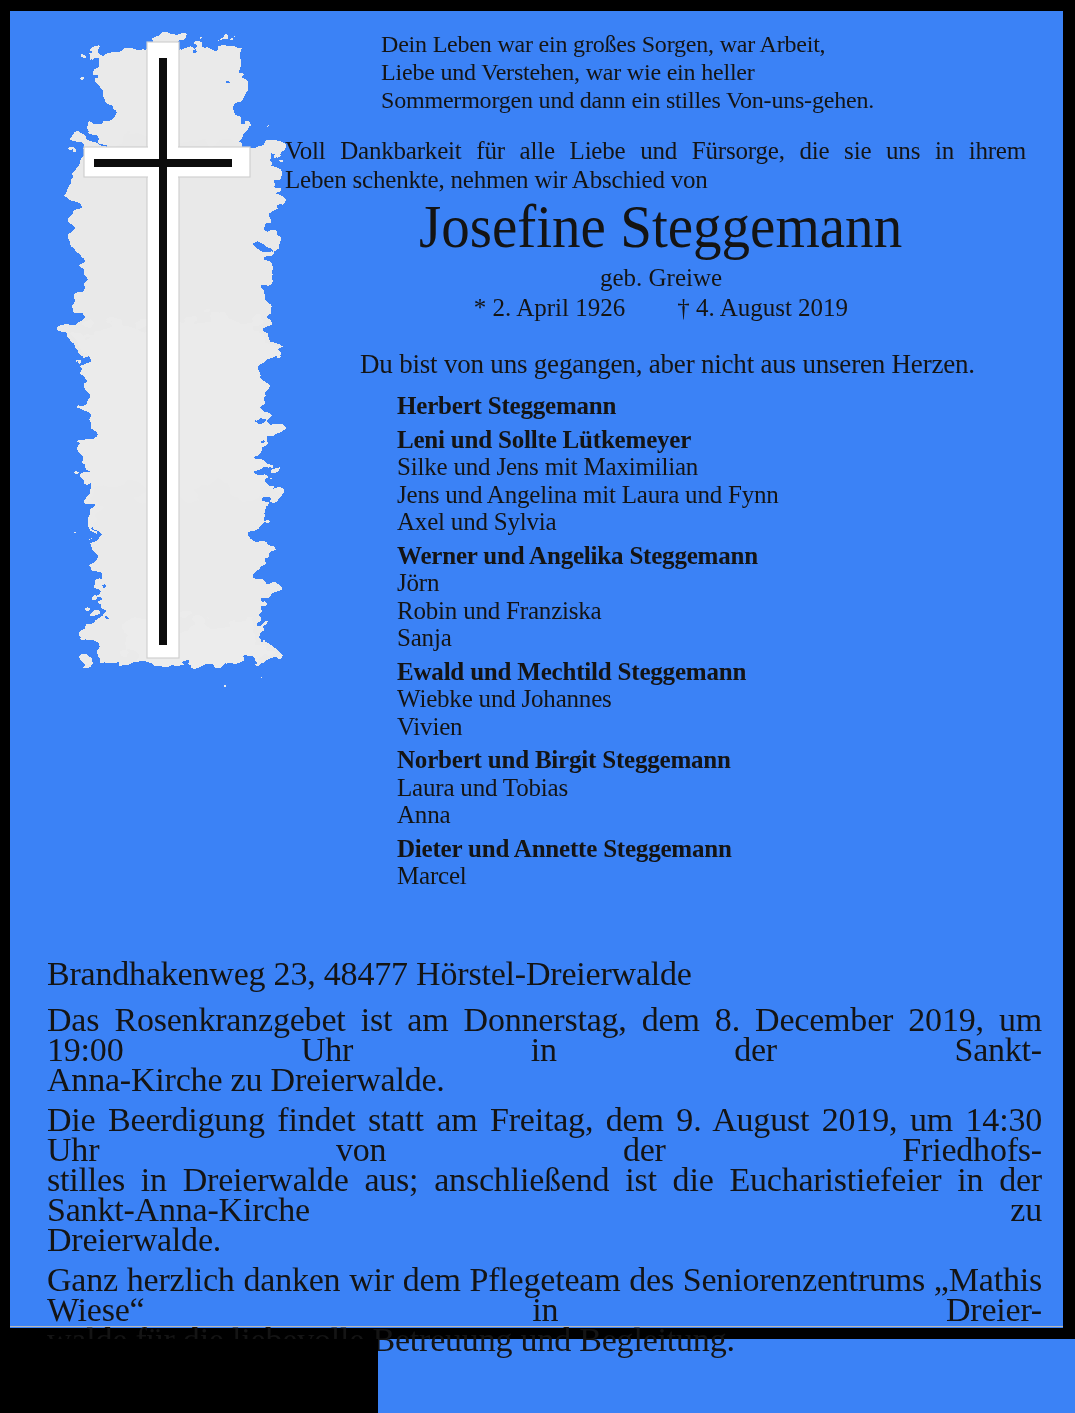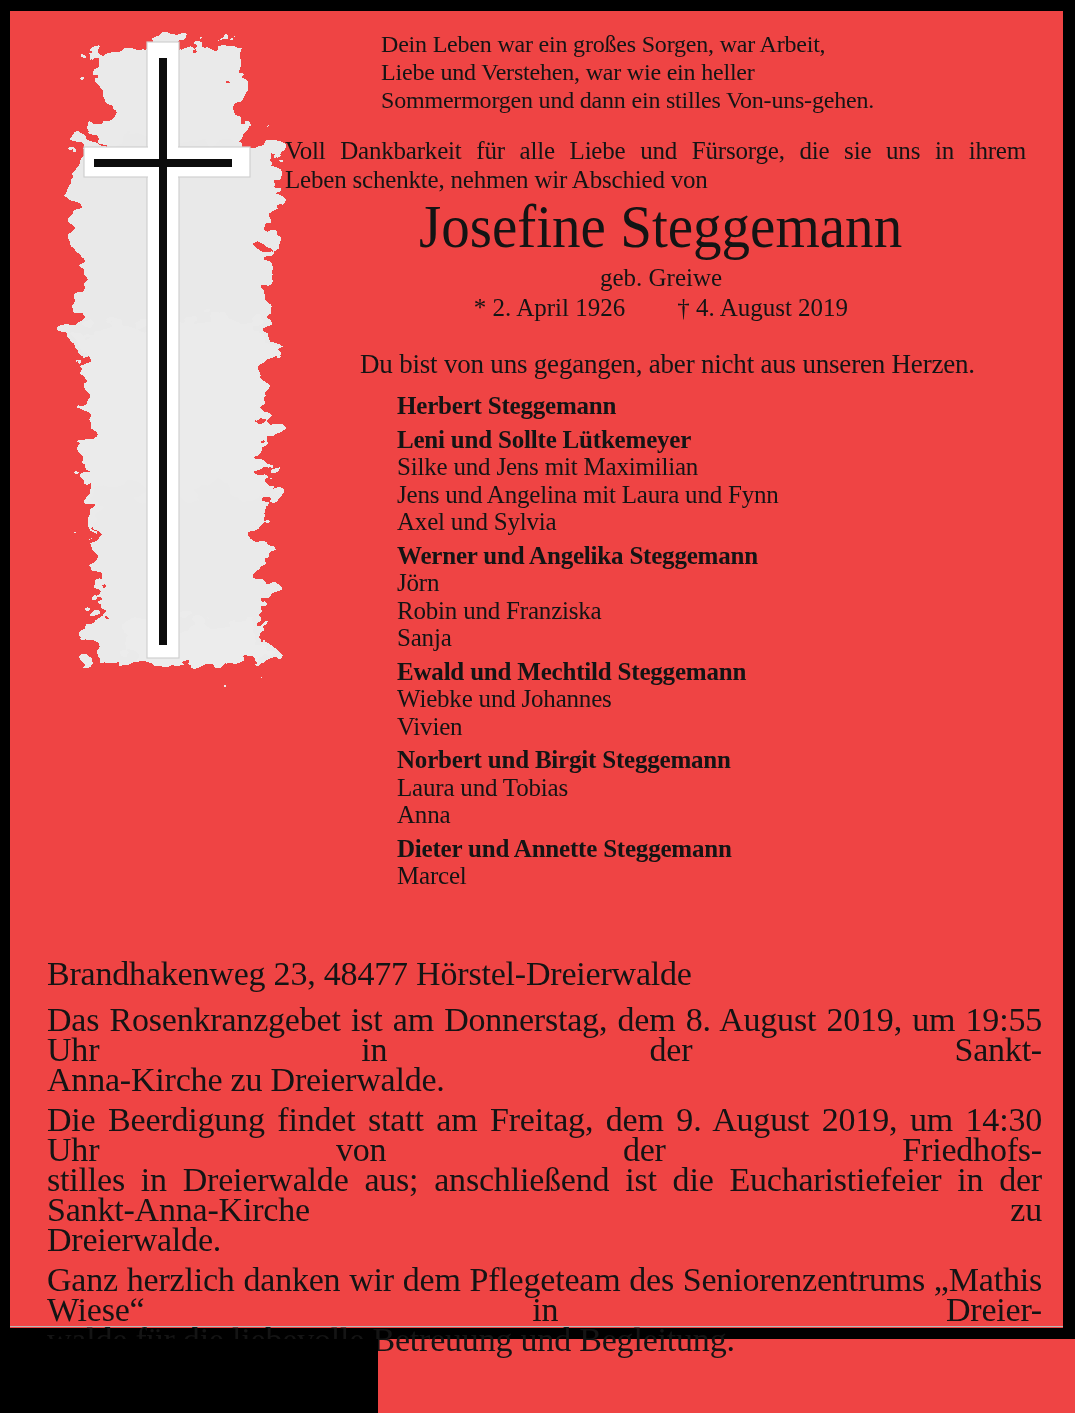--- a/index.html
+++ b/index.html
@@ -1,21 +1,21 @@
 <!DOCTYPE html>
 <html lang="de"><head>
 <meta charset="utf-8">
 <title>Traueranzeige</title>
 <style>
   html, body { margin: 0; padding: 0; background: #ffffff; }
   .page {
     position: relative;
     width: 1075px;
     height: 1413px;
-    background: #ef4444;
+    background: #3b82f6;
     overflow: hidden;
     font-family: "Liberation Serif", "DejaVu Serif", serif;
     color: #141414;
   }
   
   .notice-frame {
     position: absolute;
     left: 0; top: 0;
     width: 1075px; height: 1339px;
     box-sizing: border-box;
@@ -204,21 +204,21 @@
       </div>
       <div class="group">
         <div class="head">Dieter und Annette Steggemann</div>
         <div class="member">Marcel</div>
       </div>
     </div>
 
   <div class="bottom-text">
     <div class="address-line">Brandhakenweg 23, 48477 Hörstel-Dreierwalde</div>
     <div class="para first justify">
-        <div>Das Rosenkranzgebet ist am Donnerstag, dem 8. August 2019, um 19:55 Uhr in der Sankt-</div>
+        <div>Das Rosenkranzgebet ist am Donnerstag, dem 8. December 2019, um 19:00 Uhr in der Sankt-</div>
         <div>Anna-Kirche zu Dreierwalde.</div>
       </div>
     <div class="para justify">
         <div>Die Beerdigung findet statt am Freitag, dem 9. August 2019, um 14:30 Uhr von der Friedhofs-</div>
         <div>stilles in Dreierwalde aus; anschließend ist die Eucharistiefeier in der Sankt-Anna-Kirche zu</div>
         <div>Dreierwalde.</div>
       </div>
     <div class="para justify">
         <div>Ganz herzlich danken wir dem Pflegeteam des Seniorenzentrums „Mathis Wiese“ in Dreier-</div>
         <div>walde für die liebevolle Betreuung und Begleitung.</div>

